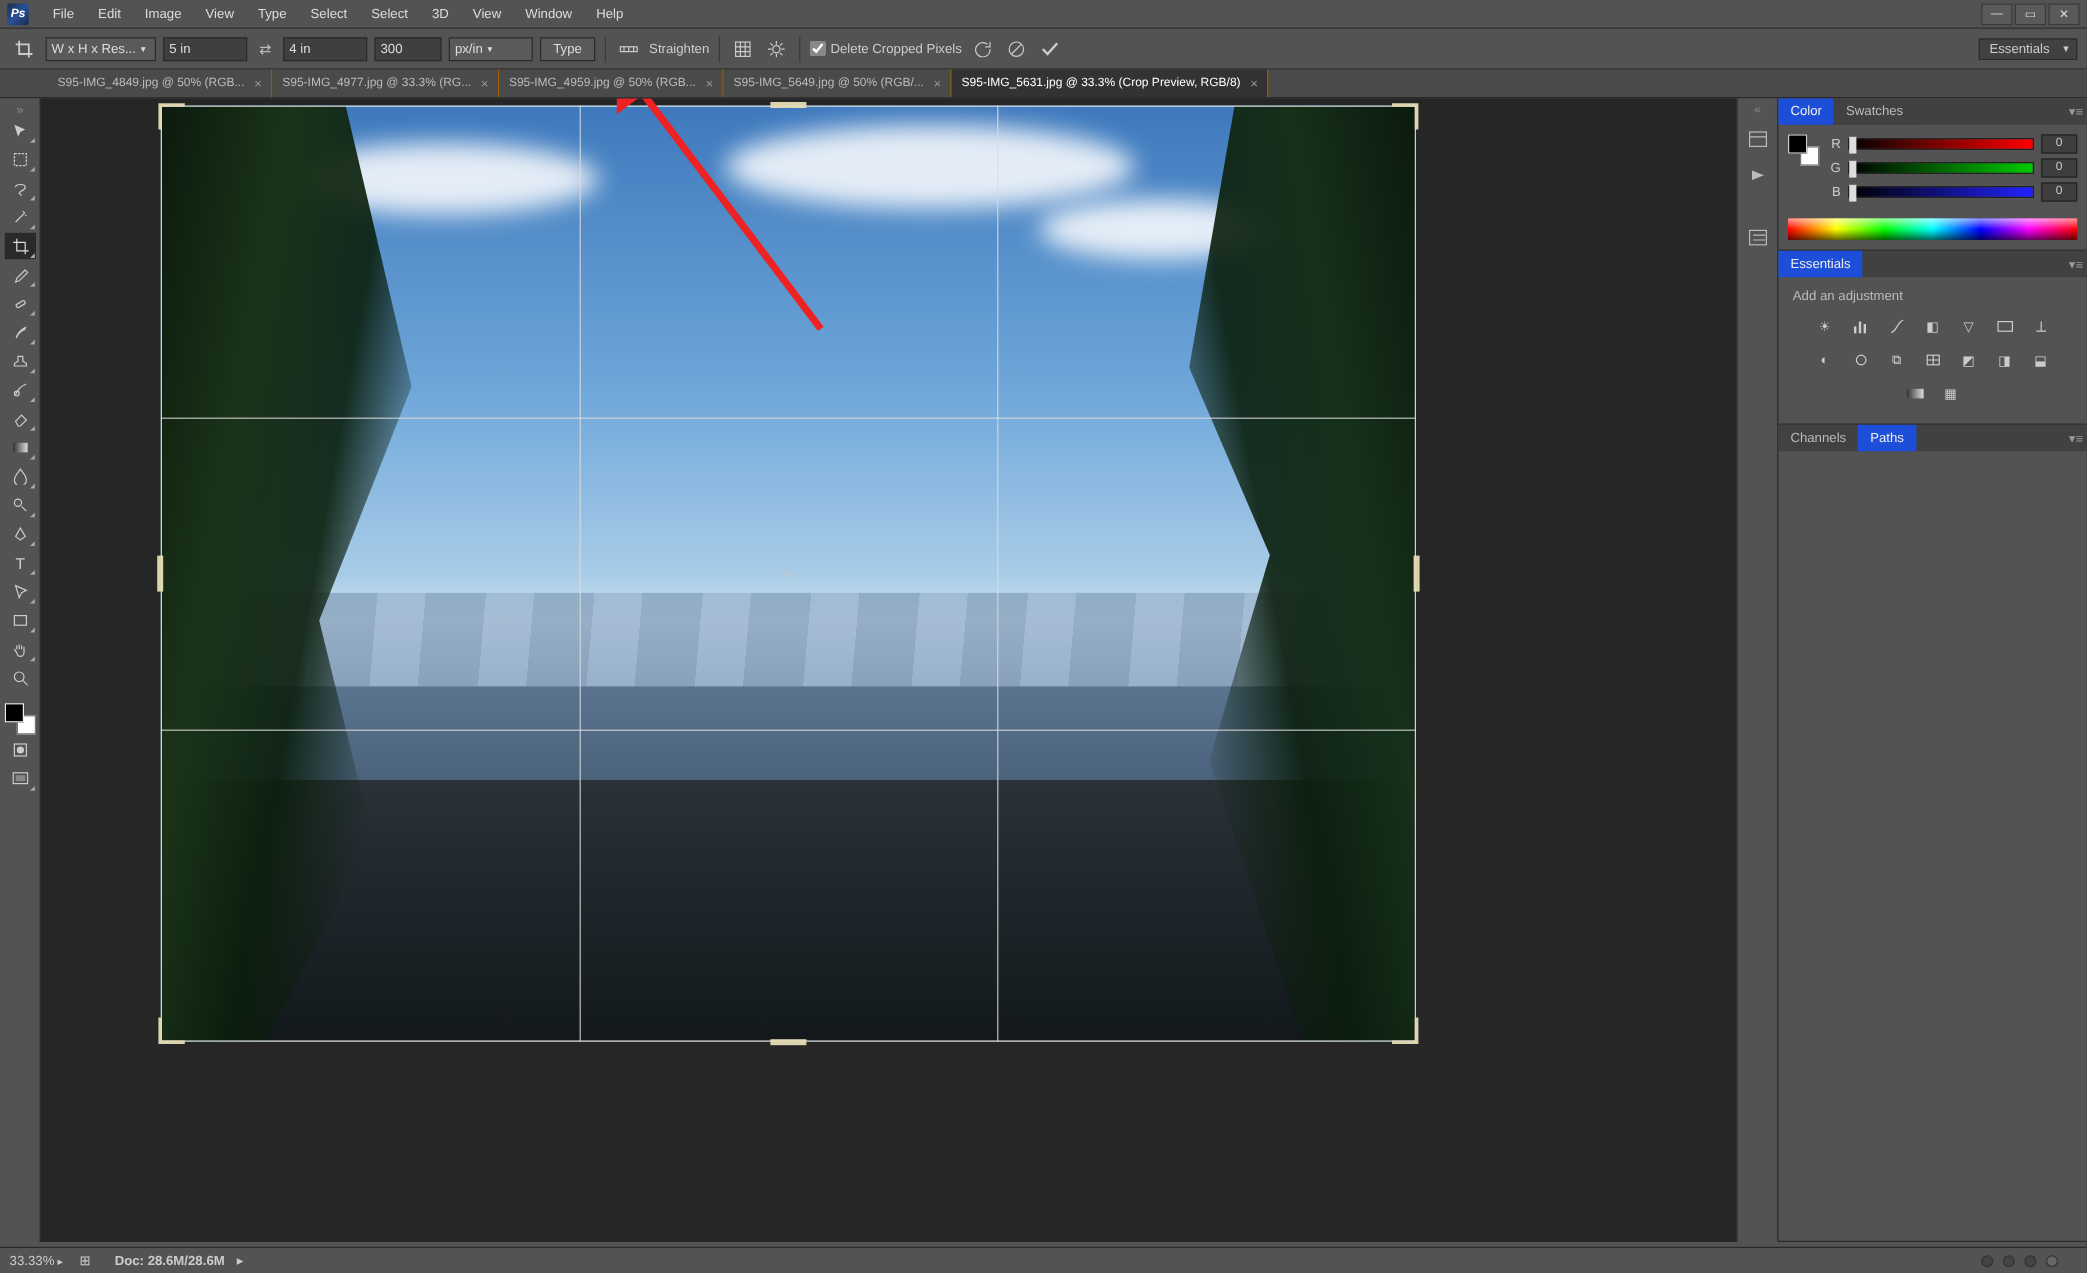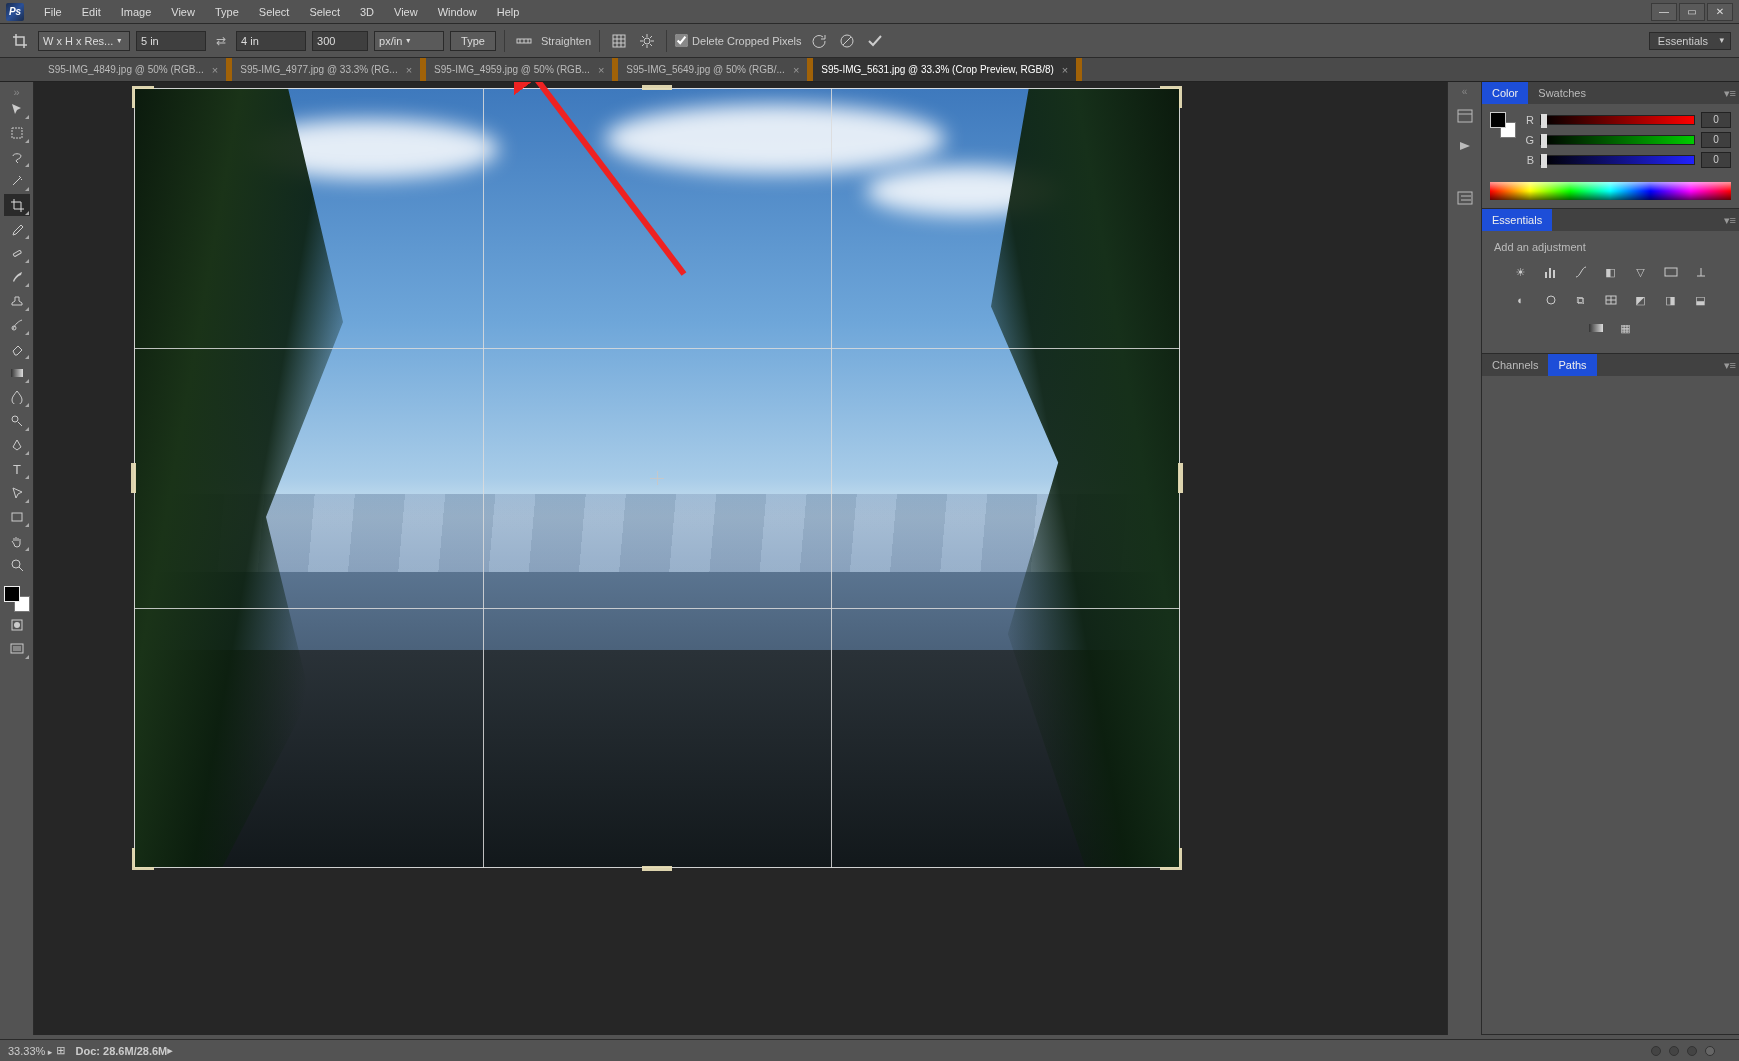--- a/index.html
+++ b/index.html
@@ -25,21 +25,21 @@
 .optbar .iconbtn { width:22px; height:20px; display:flex; align-items:center; justify-content:center; color:#ccc; }
 .optbar .chk { display:flex; align-items:center; gap:4px; }
 .optbar .chk input { accent-color:#888;}
 .optbar .swap { font-size:12px; padding:0 4px; color:#bbb;}
 .optbar .right { margin-left:auto; }
 .optbar .workspace { background:#414141; border:1px solid #2a2a2a; padding:2px 22px 2px 8px; position:relative;}
 .optbar .workspace::after{ content:"▾"; position:absolute; right:6px; top:2px; font-size:9px;}
 
 
 .tabbar { height:24px; background:#4a4a4a; display:flex; align-items:stretch; padding-left:40px; border-bottom:1px solid #222;}
-.tabbar .tab { display:flex; align-items:center; padding:0 8px; color:#bbb; font-size:10px; border-right:6px solid #a16207; background:#4a4a4a; white-space:nowrap;}
+.tabbar .tab { display:flex; align-items:center; padding:0 8px; color:#bbb; font-size:10px; border-right:1px solid #a16207; background:#4a4a4a; white-space:nowrap;}
 .tabbar .tab.active { background:#333; color:#fff;}
 .tabbar .tab .close { margin-left:8px; font-size:11px; color:#999;}
 
 .main { position:absolute; top:82px; bottom:26px; left:0; right:0; display:flex; }
 
 
 .toolbox { width:34px; background:#535353; border-right:1px solid #2a2a2a; display:flex; flex-direction:column; align-items:center; padding-top:4px; gap:2px;}
 .toolbox .thead { width:28px; height:10px; display:flex; justify-content:center; color:#888;}
 .toolbox .tbtn { width:26px; height:22px; display:flex; align-items:center; justify-content:center; color:#ccc; position:relative;}
 .toolbox .tbtn.active { background:#2a2a2a; }
@@ -114,21 +114,21 @@
 .spectrum::before{content:"";position:absolute;inset:0;background:linear-gradient(to bottom,rgba(255,255,255,0.6),transparent 50%,rgba(0,0,0,0.6));}
 
 .adj-body { color:#bbb;}
 .adj-body .hint{ padding:2px 4px 10px; }
 .adj-icons { display:flex; flex-wrap:wrap; gap:10px; padding:0 12px 8px; justify-content:center;}
 .adj-icons .ai { width:20px; height:18px; display:flex; align-items:center; justify-content:center; color:#ccc;}
 
 .paths-body { height:600px; }
 
 
-.statusbar { position:absolute; left:0; right:0; bottom:0; height:22px; background:#535353; border-top:1px solid #2a2a2a; display:flex; align-items:center; padding:0 8px; color:#ccc;}
+.statusbar { position:absolute; left:0; right:0; bottom:0; height:22px; background:#535353; border-top:1px solid #2a2a2a; display:flex; align-items:center; padding:0 8px; gap:10px; color:#ccc;}
 .statusbar .sdrop::after{content:" ▸"; font-size:9px;}
 .statusbar .micon { margin-left:4px;}
 .statusbar .docinfo { margin-left:10px;font-weight:bold;}
 .statusbar .rightdots { margin-left:auto; display:flex; gap:8px; margin-right:16px;}
 .statusbar .rightdots span{width:10px;height:10px;border-radius:50%;background:#444;border:1px solid #333;display:inline-block;}
 
 svg { display:block;}
 </style>
 </head>
 <body>

